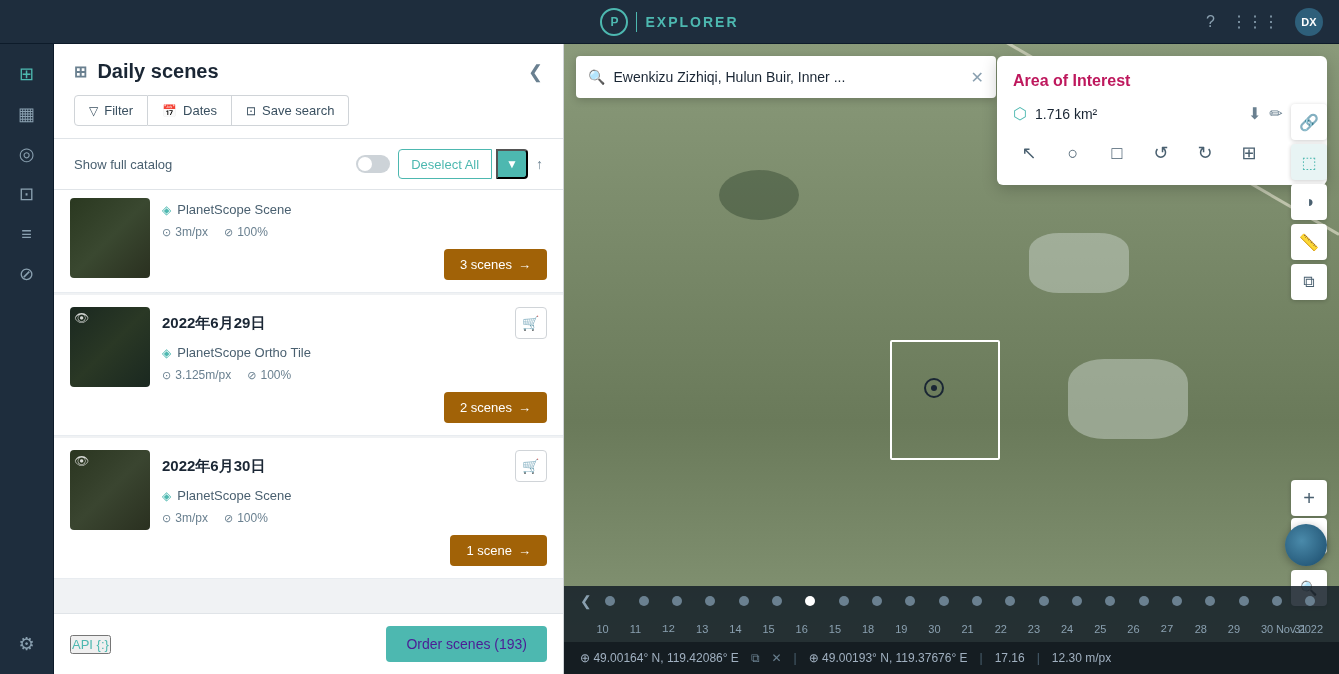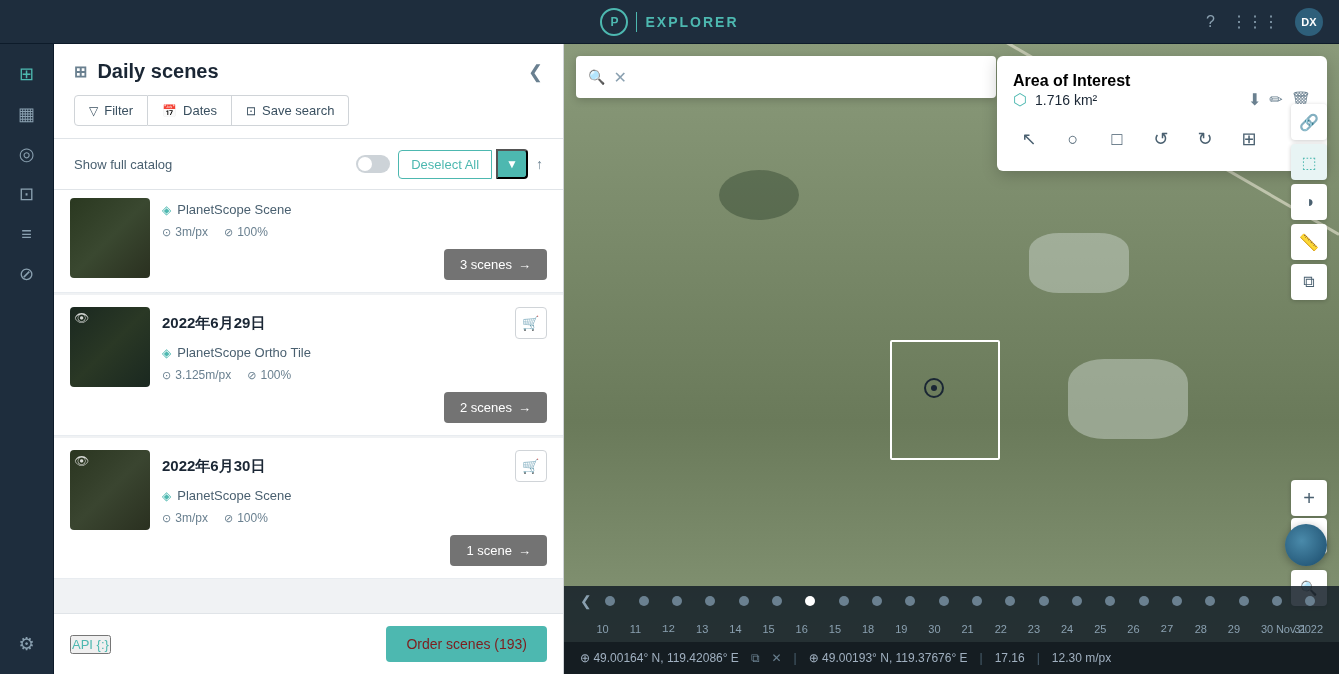--- a/index.html
+++ b/index.html
@@ -41,62 +41,62 @@
     .filter-btn:not(:first-child):not(:last-child) { border-left: none; }
     .filter-btn:last-child { border-radius: 0 4px 4px 0; border-left: none; }
     .filter-btn .icon { font-size: 12px; }
 
     
     .catalog-row { display: flex; align-items: center; justify-content: space-between; padding: 10px 20px; background: #fff; border-bottom: 1px solid #e0e4e8; }
     .catalog-label { color: #4a6070; font-size: 13px; }
     .catalog-right { display: flex; align-items: center; gap: 8px; }
     .toggle { width: 34px; height: 18px; background: #cdd3d8; border-radius: 9px; position: relative; cursor: pointer; }
     .toggle-knob { width: 14px; height: 14px; background: #fff; border-radius: 50%; position: absolute; top: 2px; left: 2px; transition: left 0.2s; }
-    .deselect-btn { display: flex; align-items: center; gap: 4px; }
+    .deselect-btn { display: flex; gap: 4px; }
     .deselect-main { padding: 6px 12px; background: #fff; border: 1px solid #4db8b0; color: #4db8b0; border-radius: 4px 0 0 4px; font-size: 13px; cursor: pointer; }
     .deselect-arrow { padding: 6px 8px; background: #4db8b0; color: #fff; border-radius: 0 4px 4px 0; font-size: 12px; cursor: pointer; }
     .sort-btn { color: #6a8090; cursor: pointer; font-size: 14px; }
 
     
     .scene-list { flex: 1; overflow-y: auto; }
     .scene-item { background: #fff; margin-bottom: 2px; padding: 12px 16px; border-bottom: 1px solid #e8ecf0; }
     .scene-item-header { display: flex; align-items: flex-start; gap: 12px; }
     .scene-thumb { width: 80px; height: 80px; background: #4a6040; border-radius: 4px; overflow: hidden; flex-shrink: 0; position: relative; }
     .scene-thumb-dark { background: linear-gradient(135deg, #2a3820 0%, #3a4830 50%, #2a3020 100%); width: 100%; height: 100%; }
     .thumb-eye { position: absolute; top: 4px; left: 4px; color: #fff; font-size: 12px; opacity: 0.8; }
     .scene-info { flex: 1; }
     .scene-date { font-size: 15px; font-weight: 600; color: #1a2634; margin-bottom: 6px; display: flex; align-items: center; justify-content: space-between; }
     .scene-source { display: flex; align-items: center; gap: 6px; color: #4a6070; font-size: 13px; margin-bottom: 8px; }
     .scene-source-icon { color: #4db8b0; font-size: 12px; }
     .scene-meta { display: flex; align-items: center; gap: 16px; }
     .scene-meta-item { display: flex; align-items: center; gap: 4px; color: #6a8090; font-size: 12px; }
     .scene-meta-icon { font-size: 11px; }
     .scene-actions { display: flex; justify-content: flex-end; margin-top: 10px; align-items: center; gap: 8px; }
-    .scenes-btn { background: #737373; color: #fff; border: none; padding: 8px 16px; border-radius: 4px; cursor: pointer; font-size: 13px; display: flex; align-items: center; gap: 6px; }
+    .scenes-btn { background: #a16207; color: #fff; border: none; padding: 8px 16px; border-radius: 4px; cursor: pointer; font-size: 13px; display: flex; align-items: center; gap: 6px; }
     .cart-btn { width: 32px; height: 32px; border: 1px solid #d0d4d8; background: #fff; border-radius: 4px; display: flex; align-items: center; justify-content: center; cursor: pointer; color: #4a6070; font-size: 14px; }
 
     
     .panel-footer { padding: 12px 16px; background: #fff; border-top: 1px solid #e0e4e8; display: flex; align-items: center; justify-content: space-between; }
     .api-btn { color: #4db8b0; font-size: 13px; cursor: pointer; font-weight: 500; }
-    .order-btn { background: #4db8b0; color: #7f1d1d; border: none; padding: 10px 20px; border-radius: 4px; cursor: pointer; font-size: 14px; font-weight: 500; }
+    .order-btn { background: #4db8b0; color: #4c1d95; border: none; padding: 10px 20px; border-radius: 4px; cursor: pointer; font-size: 14px; font-weight: 500; }
 
     
     .map-container { flex: 1; position: relative; background: #7a8a6a; overflow: hidden; }
     .map-bg { width: 100%; height: 100%; background: linear-gradient(180deg, #8a9a7a 0%, #7a8a6a 30%, #6a7a5a 60%, #8a9a7a 100%); position: relative; }
 
     
     .map-search { position: absolute; top: 12px; left: 12px; right: 60px; }
     .search-input-wrap { background: #fff; border-radius: 4px; display: flex; align-items: center; padding: 0 12px; height: 42px; gap: 8px; box-shadow: 0 2px 8px rgba(0,0,0,0.2); max-width: 420px; }
     .search-icon { color: #8aa0b0; font-size: 14px; }
     .search-text { flex: 1; color: #1a2634; font-size: 14px; }
     .search-clear { color: #8aa0b0; cursor: pointer; font-size: 16px; }
 
     
     .aoi-panel { position: absolute; top: 12px; right: 12px; background: #fff; border-radius: 6px; padding: 16px; width: 330px; box-shadow: 0 4px 16px rgba(0,0,0,0.2); }
-    .aoi-title { font-size: 16px; font-weight: 600; color: #000000; }
+    .aoi-title { font-size: 16px; font-weight: 600; color: #be185d; margin-bottom: 14px; }
     .aoi-row1 { display: flex; align-items: center; justify-content: space-between; margin-bottom: 14px; }
     .aoi-size { display: flex; align-items: center; gap: 8px; color: #1a2634; font-size: 14px; }
     .aoi-shape-icon { color: #4db8b0; font-size: 16px; }
     .aoi-actions { display: flex; gap: 8px; }
     .aoi-action-btn { color: #6a8090; cursor: pointer; font-size: 16px; }
     .aoi-tools { display: flex; gap: 12px; align-items: center; }
     .aoi-tool { color: #4a6070; cursor: pointer; font-size: 18px; width: 32px; height: 32px; display: flex; align-items: center; justify-content: center; border-radius: 4px; }
 
     
     .map-rect { position: absolute; top: 47%; left: 42%; width: 110px; height: 120px; border: 2px solid #fff; border-radius: 2px; }
@@ -302,20 +302,21 @@
     <div class="map-bg">
 
       <div class="map-patch1"></div>
       <div class="map-patch2"></div>
       <div class="map-patch3"></div>
       <div class="map-road"></div>
 
       <div class="map-search">
         <div class="search-input-wrap">
           <span class="search-icon">🔍</span>
+          <span class="search-text">Ewenkizu Zizhiqi, Hulun Buir, Inner ...</span>
           <span class="search-clear">✕</span>
         </div>
       </div>
 
       <div class="aoi-panel">
         <div class="aoi-title">Area of Interest</div>
         <div class="aoi-row1">
           <div class="aoi-size">
             <span class="aoi-shape-icon">⬡</span>
             <span>1.716 km²</span>

